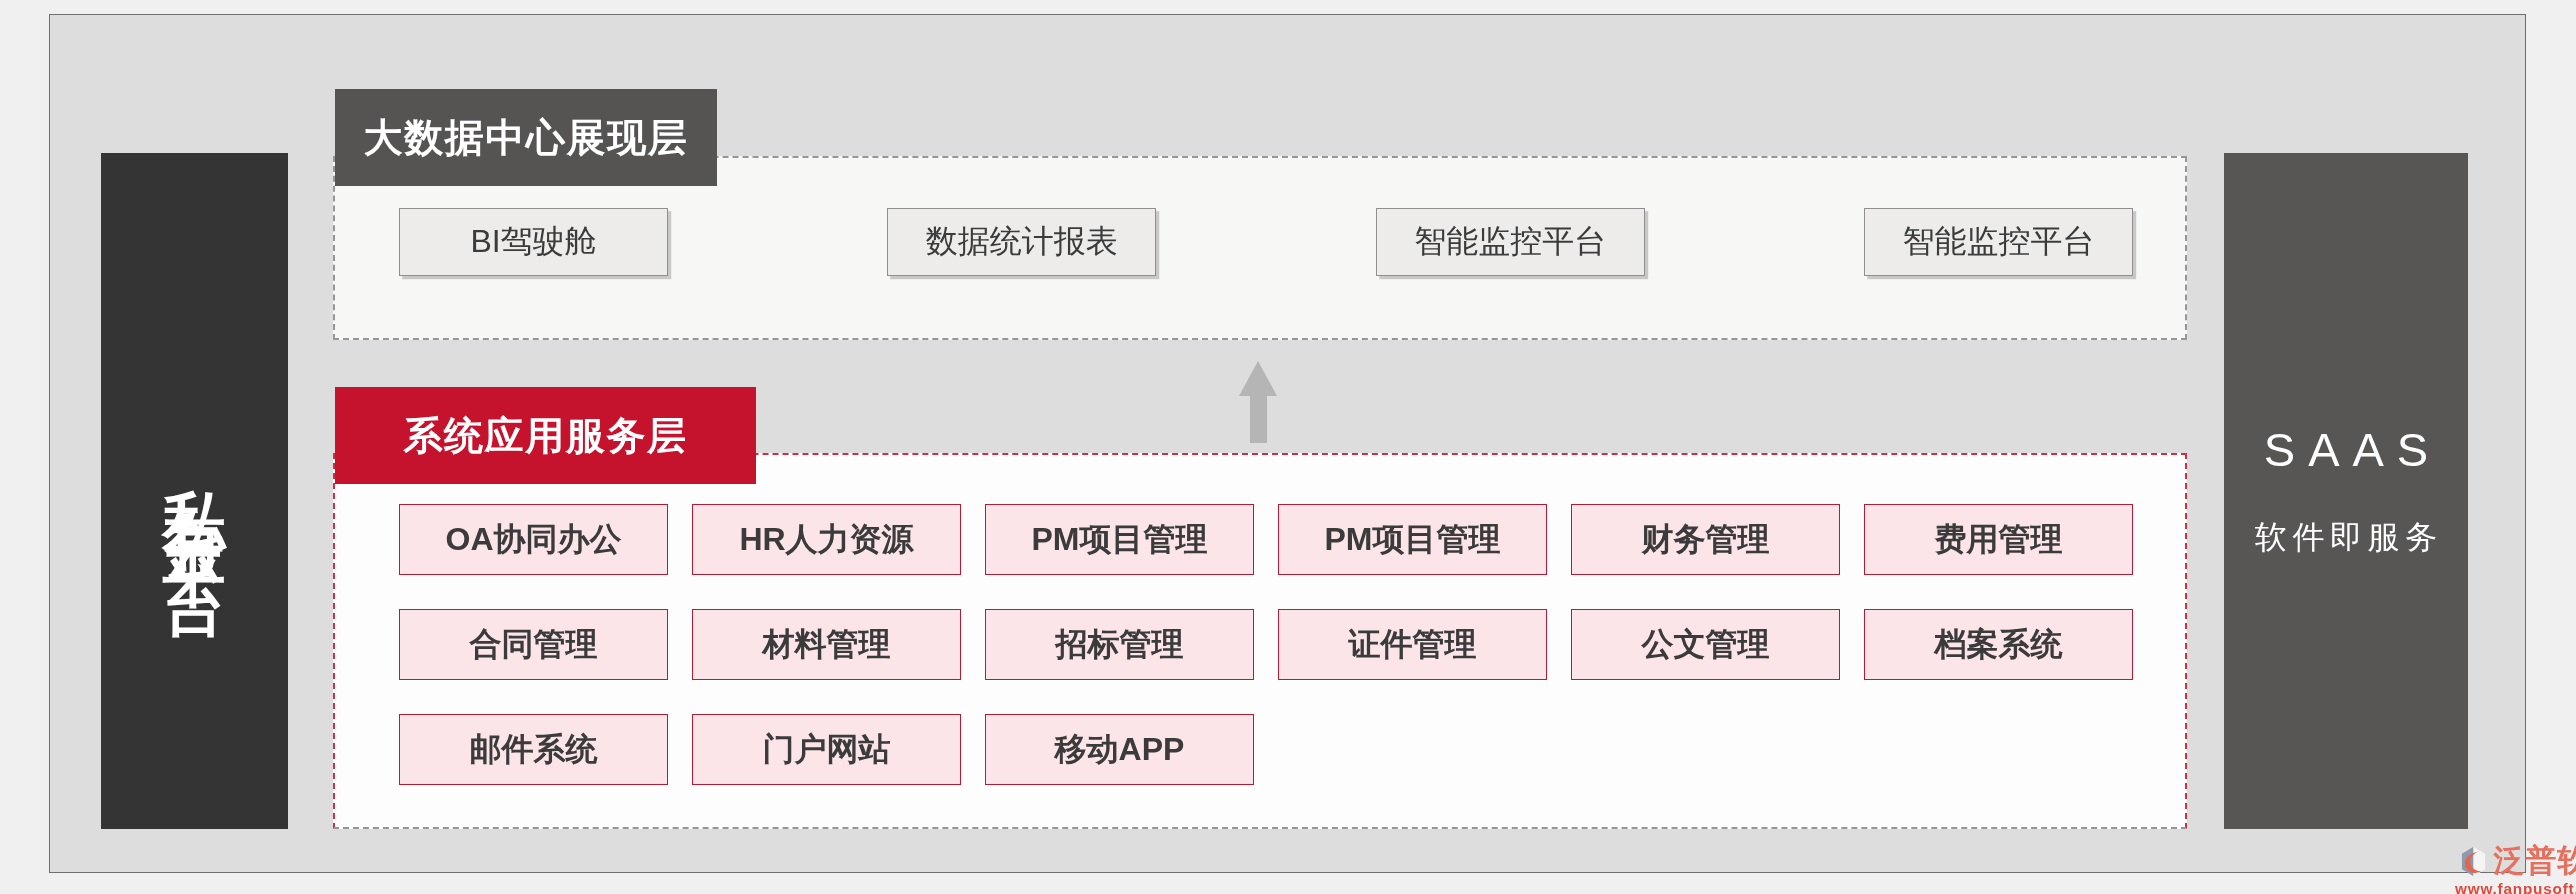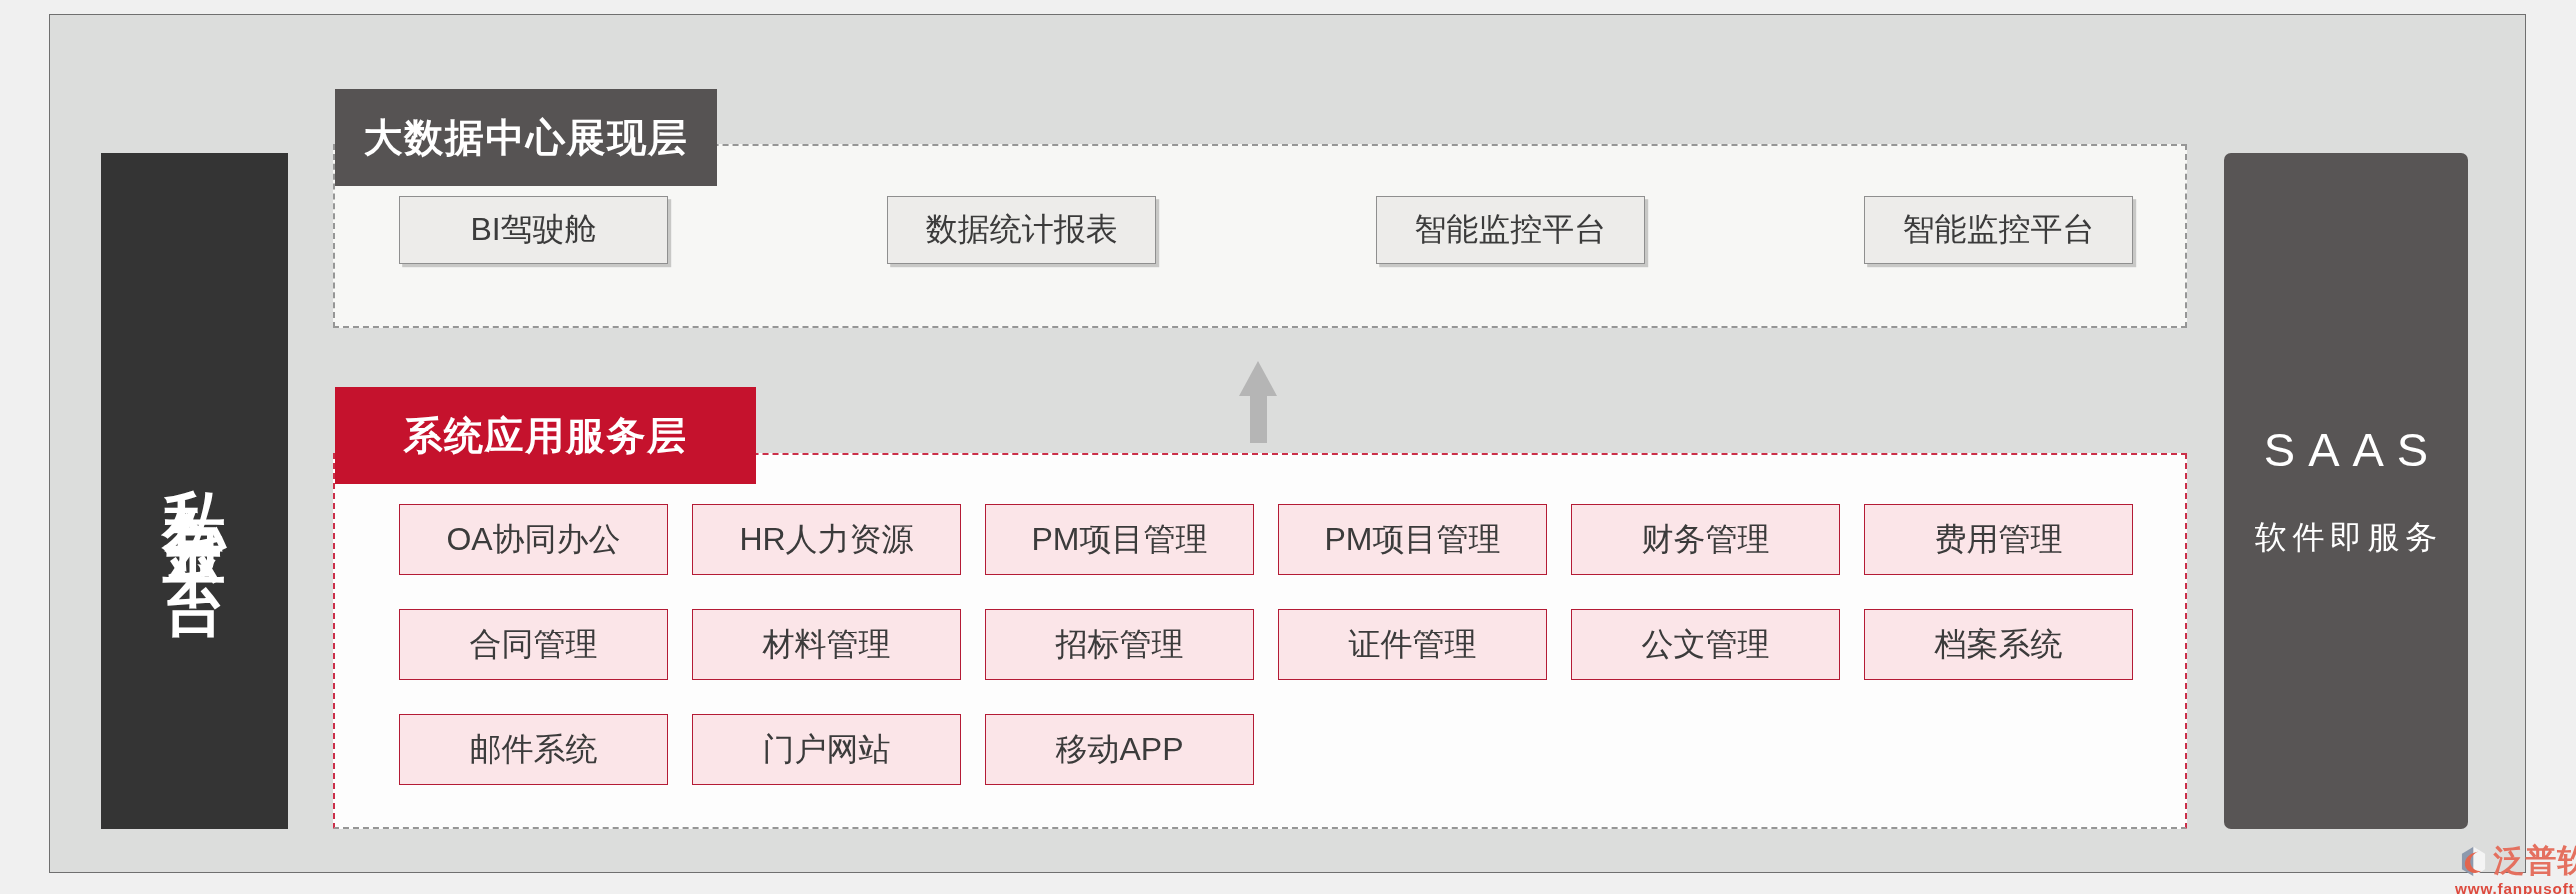--- a/index.html
+++ b/index.html
@@ -17,48 +17,48 @@
   .container{position:absolute; left:49px; top:13.7px; width:2477px; height:859px;
     border:1.6px solid var(--panel-border); background:var(--panel-bg);}
   
   .left-panel{position:absolute; left:101px; top:153px; width:187px; height:676px;
     background:var(--dark-left); display:flex; align-items:center; justify-content:center;}
   .left-panel .vtitle{writing-mode:vertical-rl; text-orientation:upright;
     color:#fff; font-size:63px; font-weight:700; letter-spacing:21px; line-height:1;}
   
   .right-panel{position:absolute; left:2224px; top:153px; width:244px; height:676px;
     background:var(--dark-right); display:flex; flex-direction:column;
-    align-items:center; justify-content:center; gap:39px; color:#fff;border-radius:7px;}
+    align-items:center; justify-content:center; gap:39px; color:#fff;}
   .right-panel .saas{font-size:47px; font-weight:500; letter-spacing:13px; padding-left:13px;}
   .right-panel .saas-sub{font-size:32px; letter-spacing:5.6px; padding-left:5.6px;}
   
   .layer-header{position:absolute; display:flex; align-items:center; justify-content:center;
     color:#fff; font-size:39px; font-weight:700; z-index:3; letter-spacing:1.6px;margin-top:30px;}
   .header-dark{left:335px; top:59px; width:382px; height:97px; background:var(--dark-header);}
   .header-red{left:335px; top:357px; width:421px; height:97px; background:var(--accent-red);}
   
-  .area1{position:absolute; left:333px; top:144px; width:1854px; height:184px;
+  .area1{position:absolute; left:333px; top:156px; width:1854px; height:184px;
     background:var(--area1-bg); border:2.4px dashed var(--gray-border);
     display:flex; justify-content:space-between; align-items:flex-start;
     padding:50px 52px 0 64px; z-index:1;}
   .gray-module{width:269px; height:68px; background:var(--gray-button-fill);
     border:1.6px solid var(--gray-button-border); box-shadow:3.2px 3.2px 0 #c8c8c6;
     display:flex; align-items:center; justify-content:center;
     font-size:32px; color:var(--text-dark);}
   
   .arrow-up{position:absolute; left:1239px; top:361px; width:39px; height:82px; z-index:2;}
   .arrow-up .head{width:0; height:0; border-left:19.3px solid transparent;
     border-right:19.3px solid transparent; border-bottom:35px solid var(--arrow-gray);}
   .arrow-up .shaft{width:17.7px; height:47px; background:var(--arrow-gray); margin:0 auto;}
   
   .area2{position:absolute; left:333px; top:453px; width:1854px; height:376px;
     background:var(--area2-bg); border:2.4px dashed;
     border-color:#cb3049 #cb3049 var(--gray-border) #cb3049;
     display:grid; grid-template-columns:repeat(6,269px); column-gap:24px; row-gap:34px;
-    grid-auto-rows:71px; align-content:start; padding:49px 0 0 64px; z-index:1;}
+    grid-auto-rows:71px; align-content:start; padding:49px 0 0 64px; z-index:1;font-weight:bold;}
   .pink-module{width:269px; height:71px; background:var(--pink-fill);
     border:1.6px solid var(--pink-border); display:flex; align-items:center; justify-content:center;
     font-size:32px; color:var(--text-dark);}
   
   .watermark{position:absolute; left:2455px; top:840px; z-index:5; width:121px;}
   .wm-row{display:flex; align-items:center; gap:1.6px;}
   .wm-logo{width:37px; height:37px; flex:0 0 auto;}
   .wm-brand{font-size:31px; font-weight:700; color:var(--watermark-orange);
     letter-spacing:0.8px; white-space:nowrap;}
   .wm-url{font-size:15.3px; font-weight:700; color:var(--watermark-red);

